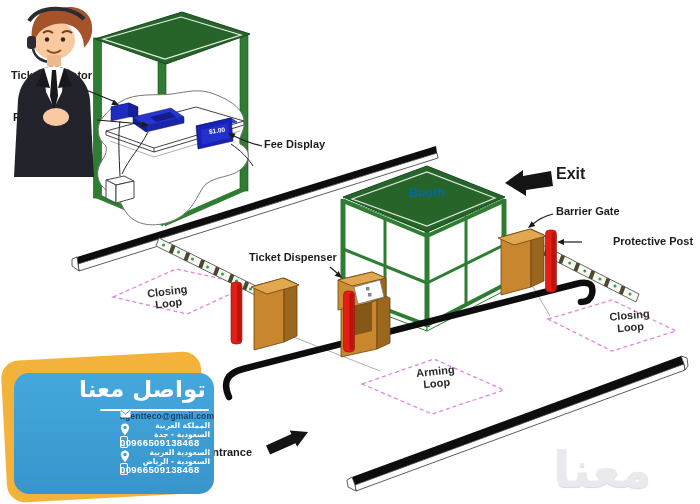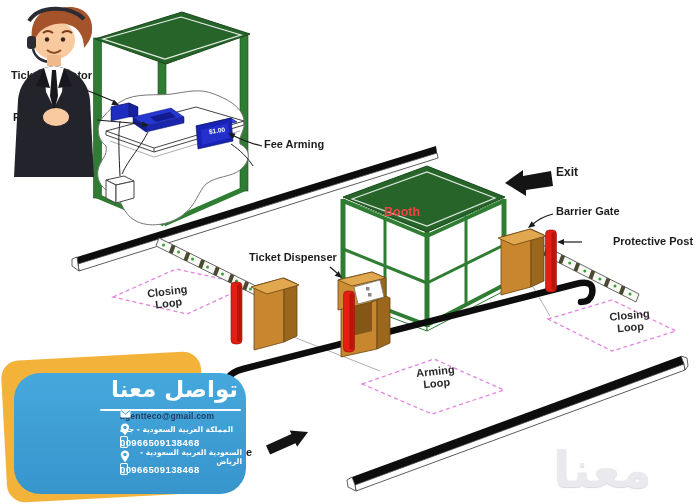--- a/index.html
+++ b/index.html
@@ -1,35 +1,35 @@
 <!DOCTYPE html>
 <html><head>
 <meta charset="utf-8">
 <style>
   html,body{margin:0;padding:0;background:#fff;}
   .stage{position:relative;width:700px;height:504px;background:#fff;overflow:hidden;
          font-family:"Liberation Sans",sans-serif;}
   .stage svg{position:absolute;left:0;top:0;}
   .lbl{position:absolute;font:700 11px "Liberation Sans",sans-serif;color:#1c1c1c;
        white-space:nowrap;z-index:10;}
-  .lbl.big{font-size:12px;}
+  .lbl.big{font-size:16px;}
   .loop-lbl{position:absolute;z-index:10;width:80px;text-align:center;
             font:600 11px "Liberation Sans",sans-serif;color:#2b2b2b;line-height:1.12;}
-  .booth-lbl{position:absolute;z-index:10;width:86px;
-             font:700 12.5px "Liberation Sans",sans-serif;color:#ef4444;margin-top:19px;}
+  .booth-lbl{position:absolute;z-index:10;width:86px;text-align:center;
+             font:700 12.5px "Liberation Sans",sans-serif;color:#0369a1;}
   .fee-value{position:absolute;z-index:10;width:30px;text-align:center;
              font:700 6.5px "Liberation Sans",sans-serif;color:#fff;transform:rotate(-8deg);}
   .watermark{position:absolute;left:505px;top:441px;width:195px;z-index:5;text-align:center;
              font:700 50px "DejaVu Sans",sans-serif;color:#e9e9ee;
              text-shadow:0 1px 1px #d8d8e0;}
   
   .card-back{position:absolute;left:4px;top:356px;width:200px;height:142px;z-index:20;
              background:#f3b33a;border-radius:18px;transform:rotate(-3deg);}
   .card{position:absolute;left:14px;top:373px;width:200px;height:121px;z-index:30;
-        background:linear-gradient(180deg,#45a8dd 0%,#3795cc 100%);border-radius:26px;padding-left:32px;}
+        background:linear-gradient(180deg,#45a8dd 0%,#3795cc 100%);border-radius:15px;}
   .card-title{position:absolute;right:8px;top:3px;font:700 23px "DejaVu Sans",sans-serif;
               color:#fff;direction:rtl;}
   .card-sep{position:absolute;left:86px;right:5px;top:36px;height:2.4px;background:#fff;
             border-radius:2px;}
   .crow{position:absolute;left:106px;right:4px;display:flex;align-items:center;gap:4px;}
   .crow.rtl{justify-content:flex-start;}
   .crow .txt{font:700 8px "Liberation Sans",sans-serif;color:#fff;letter-spacing:.2px;}
   .crow .txt.ar{font:700 7.5px "DejaVu Sans",sans-serif;direction:rtl;}
   .crow .txt.num{font:700 9.5px "Liberation Sans",sans-serif;letter-spacing:.4px;}
   .crow .txt.mail{color:#1d3e63;font-size:8.5px;}
@@ -238,21 +238,21 @@
   <g>
     <polygon points="505,183 523,170 523,176 551,171 553,186 526,190 526,196" fill="#141414"></polygon>
   </g>
   <g>
     <polygon points="308,432 289.7,430.4 291.4,434.1 266,445.5 270.1,454.6 295.5,443.2 297.1,446.8" fill="#141414"></polygon>
   </g>
 </svg>
 
 <div class="lbl" style="left:11px;top:69px;">Ticket Validator</div>
 <div class="lbl" style="left:13px;top:111px;">Fee Computer</div>
-<div class="lbl" style="left:264px;top:138px;">Fee Arming</div>
+<div class="lbl" style="left:264px;top:138px;">Fee Display</div>
 <div class="fee-value" style="left:202px;top:127px;">$1.00</div>
 <div class="booth-lbl" style="left:384px;top:186px;">Booth</div>
 <div class="lbl big" style="left:556px;top:165px;">Exit</div>
 <div class="lbl" style="left:556px;top:205px;">Barrier Gate</div>
 <div class="lbl" style="left:613px;top:235px;">Protective Post</div>
 <div class="lbl" style="left:249px;top:251px;text-align:center;">Ticket Dispenser</div>
 <div class="lbl" style="left:205px;top:446px;z-index:8;">Entrance</div>
 
 <div class="loop-lbl" style="left:128px;top:285px;transform:rotate(-7deg);">
   <div>Closing</div>

